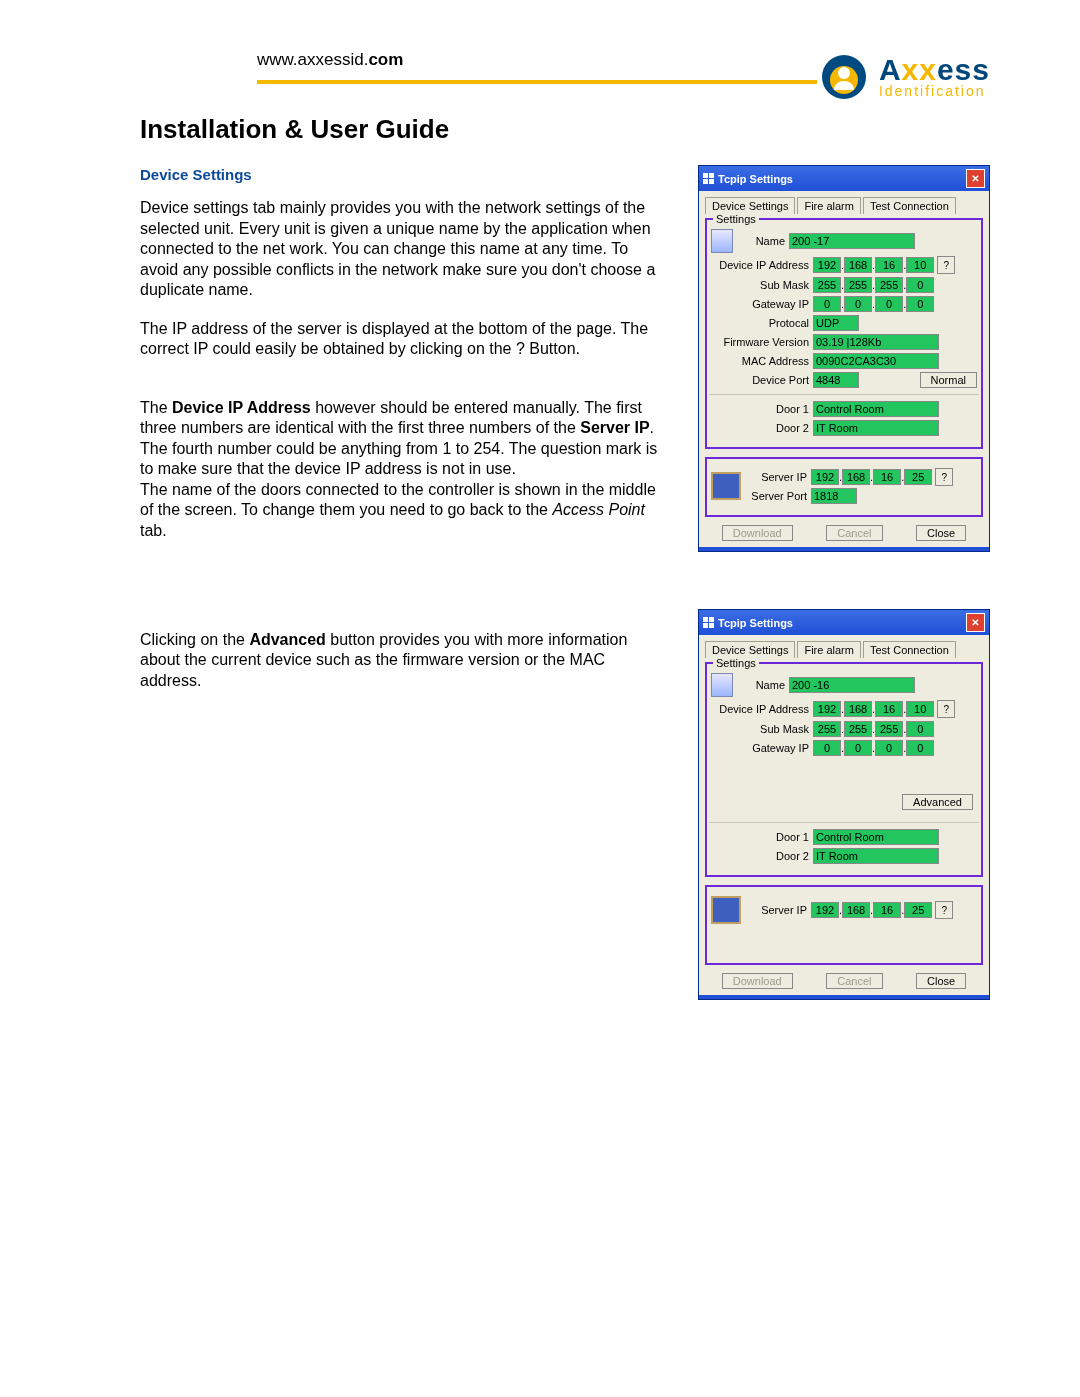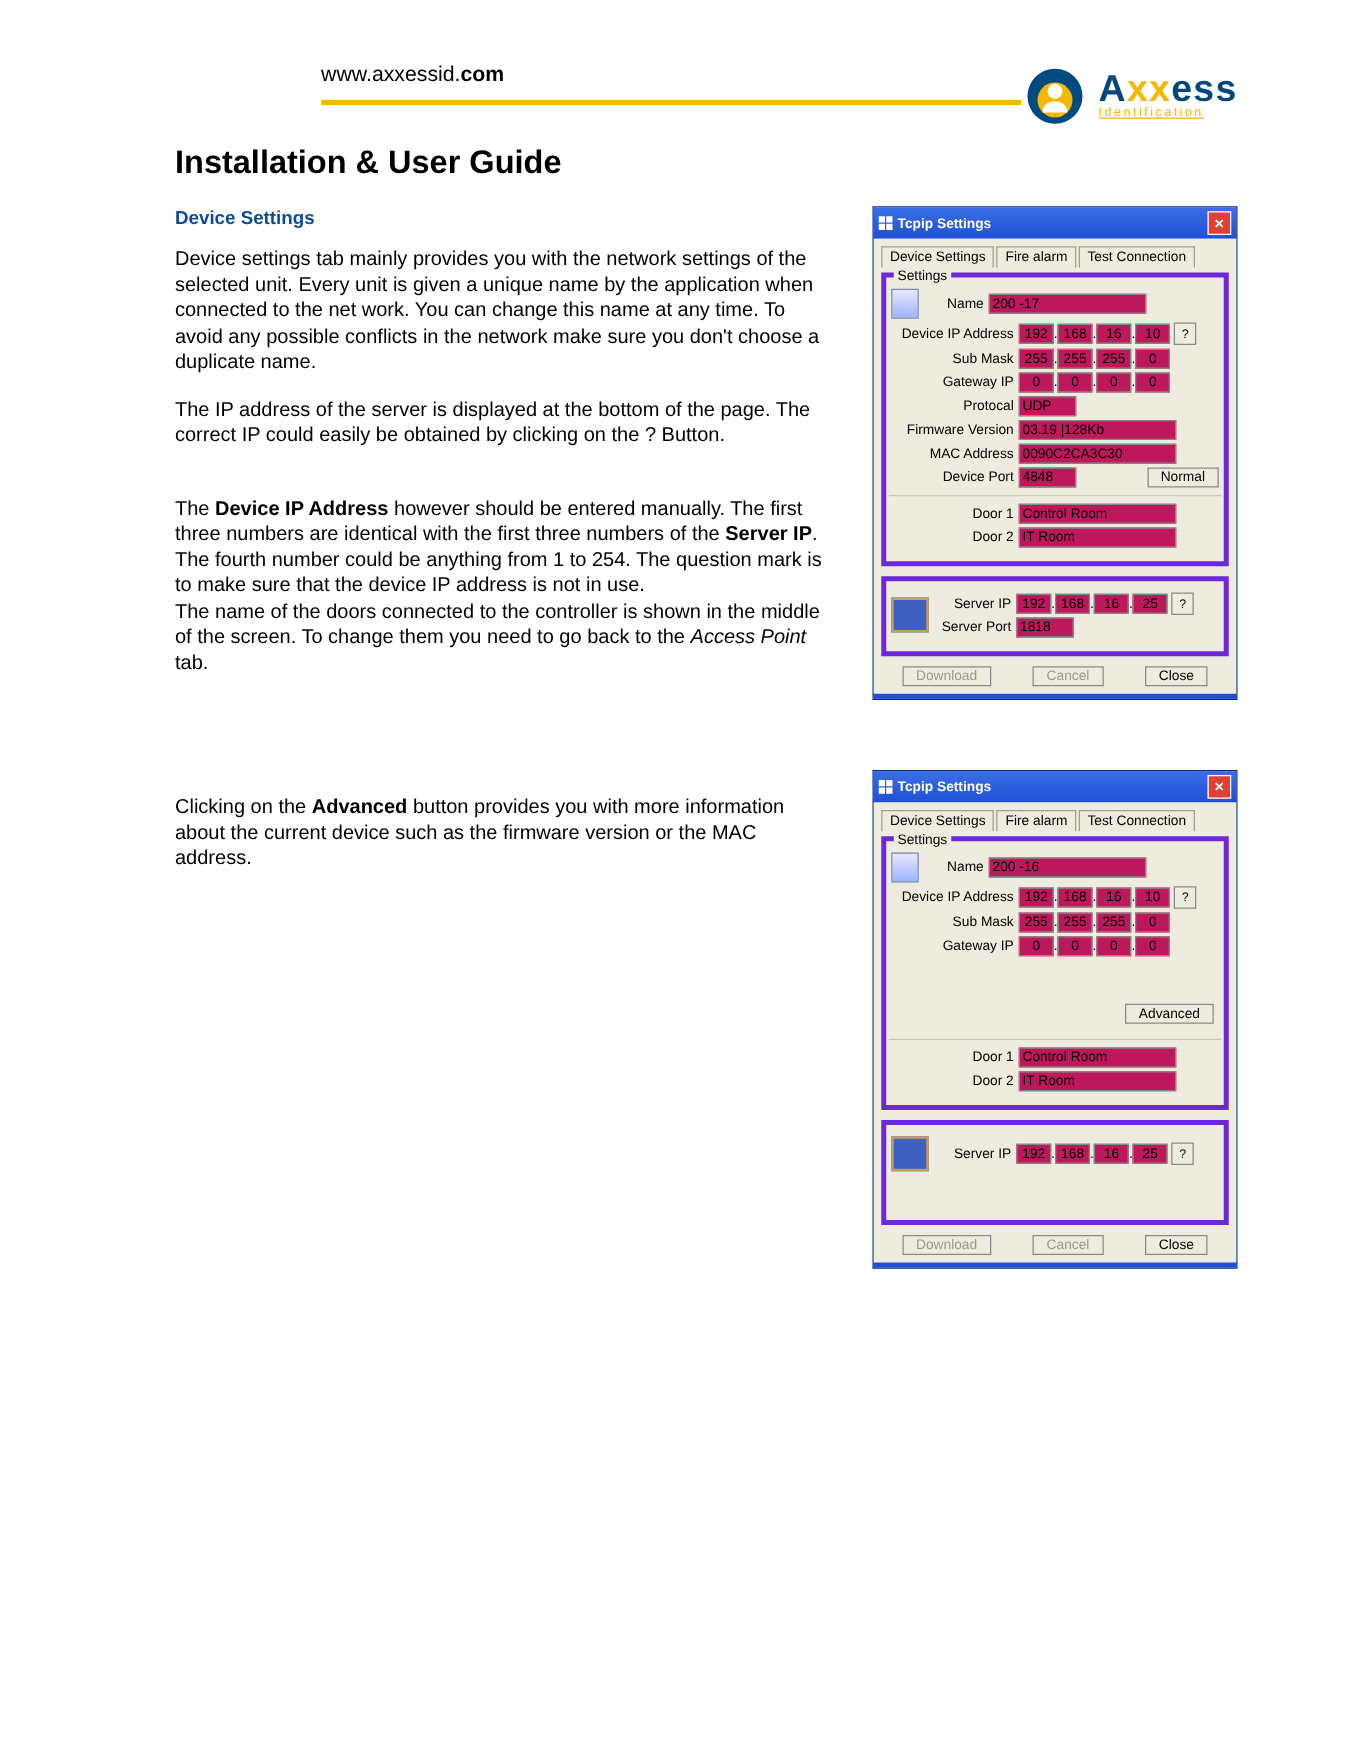--- a/index.html
+++ b/index.html
@@ -30,21 +30,21 @@
     width: 560px;
   }
   .logo {
     display: flex;
     align-items: center;
     gap: 8px;
   }
   .logo-svg { flex-shrink: 0; }
   .logo-text { font-size: 30px; color: #00477b; font-weight: bold; letter-spacing: 1px; line-height: 0.9; }
   .logo-text .x { color: #f5b700; }
-  .logo-sub { color: #f5b700; font-size: 10px; letter-spacing: 2px; text-decoration: underline; }
+  .logo-sub { color: #f5b700; font-size: 14px; letter-spacing: 2px; }
   h1 { font-size: 26px; font-weight: bold; margin: 10px 0 20px 0; }
   h2 { font-size: 15px; font-weight: bold; color: #0b4a9a; margin: 0 0 14px 0; }
   .two-col {
     display: flex;
     gap: 30px;
     align-items: flex-start;
   }
   .col-text { flex: 1 1 0; font-size: 16px; line-height: 1.28; }
   .col-text p { margin: 0 0 18px 0; white-space: pre-line; }
   .col-fig { flex: 0 0 290px; }
@@ -89,33 +89,33 @@
   }
   .tabs { display: flex; gap: 2px; margin-bottom: 4px; font-size: 11px;}
   .tab {
     border: 1px solid #a0a090;
     border-bottom: none;
     padding: 2px 6px;
     background: #eeecdf;
   }
   .tab.active { background: #eeecdf; position: relative; z-index: 2; }
   .fieldset {
-    border: 4px solid #6d28d9;
+    border: 2px solid #6d28d9;
     padding: 6px 4px 8px 4px;
     position: relative;
     margin-bottom: 8px;
   }
   .fieldset > .legend {
     position: absolute; top: -7px; left: 6px;
     background: #eeecdf; padding: 0 3px; font-size: 11px;
   }
   .row { display: flex; align-items: center; margin: 3px 0; }
   .row label { width: 98px; text-align: right; padding-right: 4px; font-size: 11px; }
   .row .val {
-    background: #be185d;
+    background: #22c55e;
     border: 1px solid #888;
     padding: 1px 2px;
     font-size: 11px;
     min-width: 40px;
   }
   .row .val.wide { min-width: 120px; }
   .row .val.short { min-width: 22px; text-align: center; }
   .qbtn {
     border: 1px solid #888;
     background: #eeecdf;

